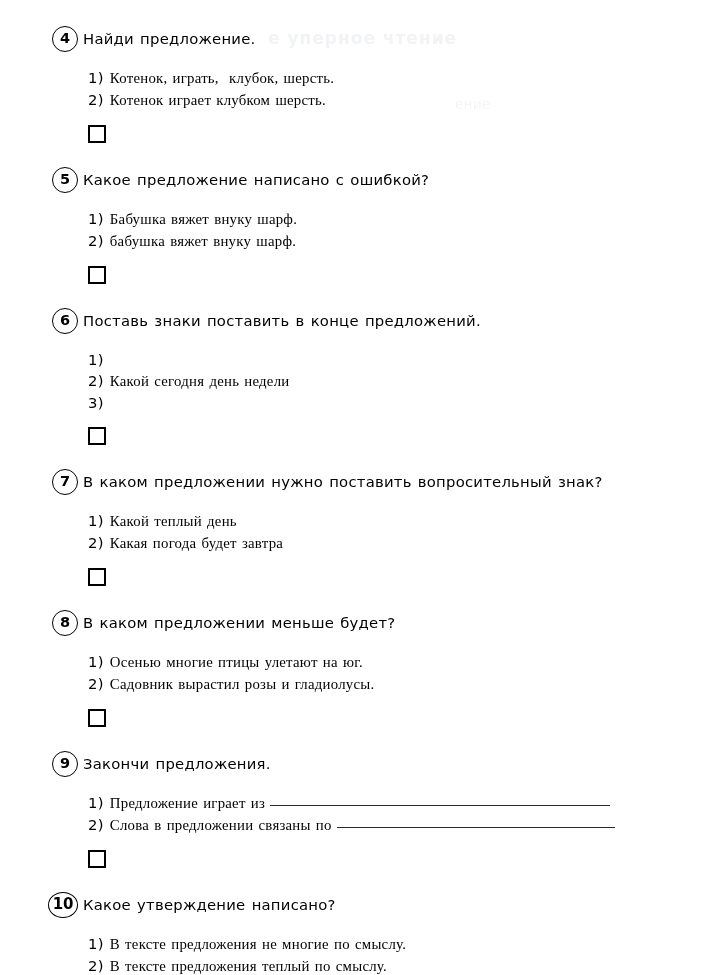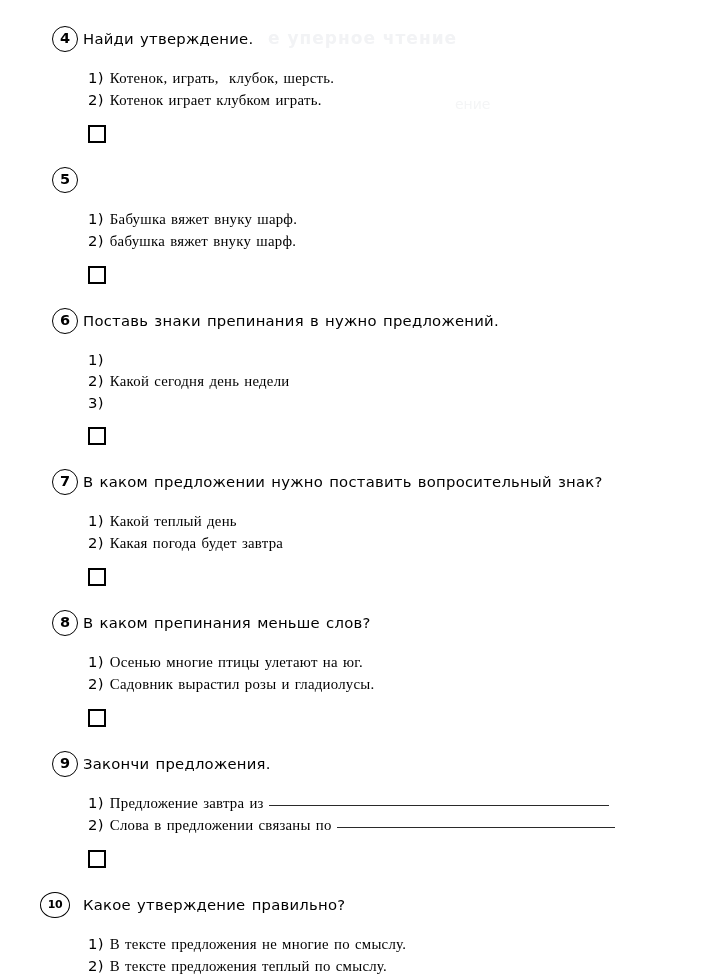--- a/index.html
+++ b/index.html
@@ -77,23 +77,23 @@
     border: 1.4px solid #000;
     border-radius: 50%;
     box-sizing: border-box;
     font-size: 14.5px;
     font-weight: bold;
     line-height: 23px;
     text-align: center;
     letter-spacing: -0.3px;
   }
   .q-num.wide {
-    left: 40px;
+    left: 48px;
     width: 30px;
-    font-size: 11px;
+    font-size: 15px;
   }
 
   .q-title {
     display: inline;
     font-size: 14.8px;
     letter-spacing: 0.25px;
     word-spacing: 1.2px;
     white-space: pre;
   }
 
@@ -143,70 +143,70 @@
 </head>
 <body>
 
 <div class="page">
 
   <div class="bleed">е уперное чтение</div>
   <div class="bleed-2">ение</div>
 
   <div class="questions" id="questions-root">
       <div class="question">
-        <div class="q-head"><div class="q-num">4</div><span class="q-title">Найди утверждение.</span></div>
+        <div class="q-head"><div class="q-num">4</div><span class="q-title">Найди предложение.</span></div>
         <div class="q-options">
           <div class="q-option"><span class="opt-marker">1)</span><span> </span><span class="opt-text">Котенок, играть,  клубок, шерсть.</span></div>
-          <div class="q-option"><span class="opt-marker">2)</span><span> </span><span class="opt-text">Котенок играет клубком играть.</span></div>
-        </div>
-        <div class="q-box"></div>
-      </div>
-      <div class="question">
-        <div class="q-head"><div class="q-num">5</div></div>
+          <div class="q-option"><span class="opt-marker">2)</span><span> </span><span class="opt-text">Котенок играет клубком шерсть.</span></div>
+        </div>
+        <div class="q-box"></div>
+      </div>
+      <div class="question">
+        <div class="q-head"><div class="q-num">5</div><span class="q-title">Какое предложение написано с ошибкой?</span></div>
         <div class="q-options">
           <div class="q-option"><span class="opt-marker">1)</span><span> </span><span class="opt-text">Бабушка вяжет внуку шарф.</span></div>
           <div class="q-option"><span class="opt-marker">2)</span><span> </span><span class="opt-text">бабушка вяжет внуку шарф.</span></div>
         </div>
         <div class="q-box"></div>
       </div>
       <div class="question">
-        <div class="q-head"><div class="q-num">6</div><span class="q-title">Поставь знаки препинания в нужно предложений.</span></div>
+        <div class="q-head"><div class="q-num">6</div><span class="q-title">Поставь знаки поставить в конце предложений.</span></div>
         <div class="q-options">
           <div class="q-option"><span class="opt-marker">1)</span><span> </span></div>
           <div class="q-option"><span class="opt-marker">2)</span><span> </span><span class="opt-text">Какой сегодня день недели</span></div>
           <div class="q-option"><span class="opt-marker">3)</span><span> </span></div>
         </div>
         <div class="q-box"></div>
       </div>
       <div class="question">
         <div class="q-head"><div class="q-num">7</div><span class="q-title">В каком предложении нужно поставить вопросительный знак?</span></div>
         <div class="q-options">
           <div class="q-option"><span class="opt-marker">1)</span><span> </span><span class="opt-text">Какой теплый день</span></div>
           <div class="q-option"><span class="opt-marker">2)</span><span> </span><span class="opt-text">Какая погода будет завтра</span></div>
         </div>
         <div class="q-box"></div>
       </div>
       <div class="question">
-        <div class="q-head"><div class="q-num">8</div><span class="q-title">В каком препинания меньше слов?</span></div>
+        <div class="q-head"><div class="q-num">8</div><span class="q-title">В каком предложении меньше будет?</span></div>
         <div class="q-options">
           <div class="q-option"><span class="opt-marker">1)</span><span> </span><span class="opt-text">Осенью многие птицы улетают на юг.</span></div>
           <div class="q-option"><span class="opt-marker">2)</span><span> </span><span class="opt-text">Садовник вырастил розы и гладиолусы.</span></div>
         </div>
         <div class="q-box"></div>
       </div>
       <div class="question">
         <div class="q-head"><div class="q-num">9</div><span class="q-title">Закончи предложения.</span></div>
         <div class="q-options">
-          <div class="q-option"><span class="opt-marker">1)</span><span> </span><span class="opt-text">Предложение завтра из </span><span class="blank-line" style="width: 340px;"></span></div>
+          <div class="q-option"><span class="opt-marker">1)</span><span> </span><span class="opt-text">Предложение играет из </span><span class="blank-line" style="width: 340px;"></span></div>
           <div class="q-option"><span class="opt-marker">2)</span><span> </span><span class="opt-text">Слова в предложении связаны по </span><span class="blank-line" style="width: 278px;"></span></div>
         </div>
         <div class="q-box"></div>
       </div>
       <div class="question">
-        <div class="q-head"><div class="q-num wide">10</div><span class="q-title">Какое утверждение правильно?</span></div>
+        <div class="q-head"><div class="q-num wide">10</div><span class="q-title">Какое утверждение написано?</span></div>
         <div class="q-options">
           <div class="q-option"><span class="opt-marker">1)</span><span> </span><span class="opt-text">В тексте предложения не многие по смыслу.</span></div>
           <div class="q-option"><span class="opt-marker">2)</span><span> </span><span class="opt-text">В тексте предложения теплый по смыслу.</span></div>
         </div>
       </div>
     </div>
 
 </div>
 
 </body></html>

